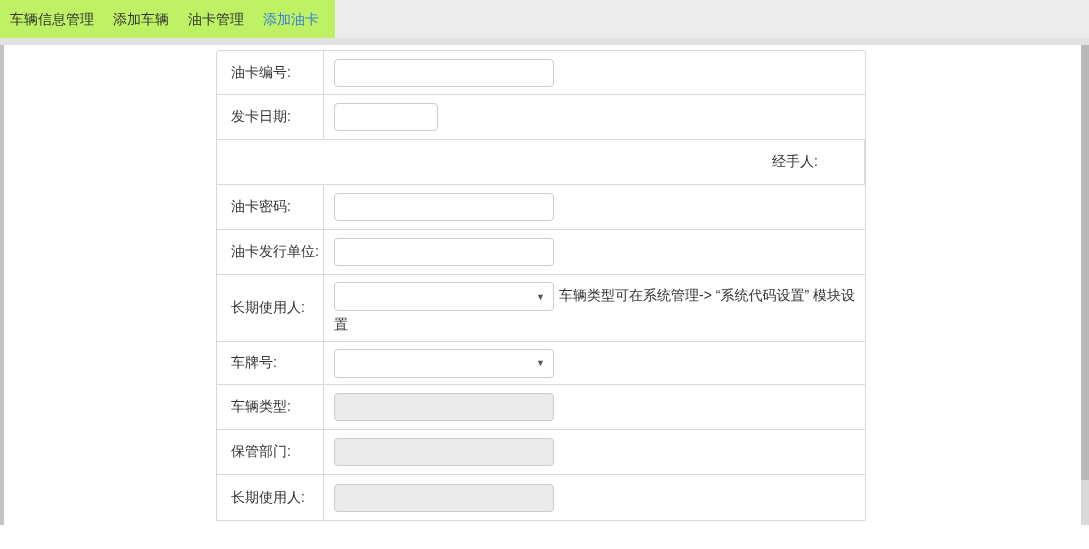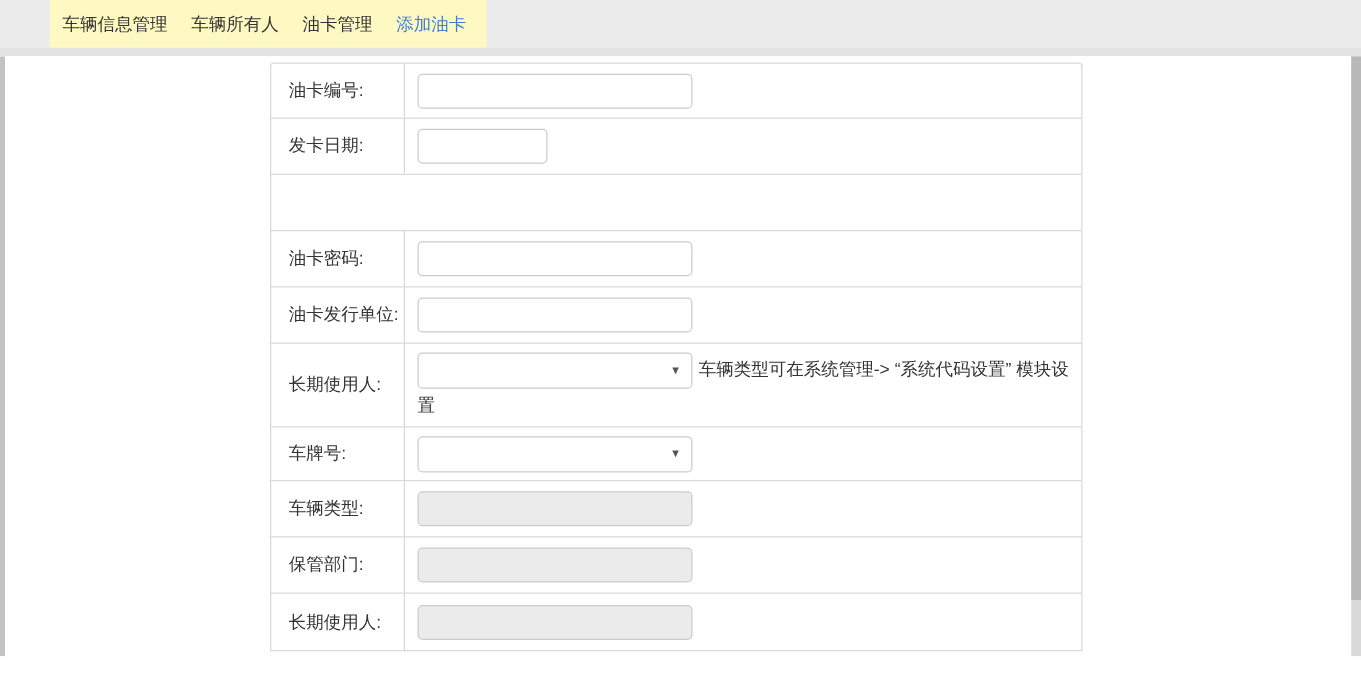--- a/index.html
+++ b/index.html
@@ -11,26 +11,25 @@
     background: #fff;
   }
   
   .tabbar {
     height: 38px;
     background: #ececec;
     display: flex;
     align-items: stretch;
   }
   .tabs-wrap {
-    background: #fef9c3;
+    background: #bef264;
     display: flex;
     align-items: flex-start;
     padding: 0 16px 0 10px;
     gap: 19px;
-    margin-left: 40px;
   }
   .tab {
     white-space: nowrap;
     color: #333;
     cursor: pointer;
     line-height: 38px;
   }
   .tab.active { color: #3b7dd8; }
   .band {
     height: 7px;
@@ -162,21 +161,21 @@
     margin-left: 5px;
     color: #333;
   }
 </style>
 </head>
 <body>
 
 <div class="tabbar">
   <div class="tabs-wrap">
     <span class="tab">车辆信息管理</span>
-    <span class="tab">车辆所有人</span>
+    <span class="tab">添加车辆</span>
     <span class="tab">油卡管理</span>
     <span class="tab active">添加油卡</span>
   </div>
 </div>
 <div class="band"></div>
 
 <div class="content">
   <div class="left-strip"></div>
 
   <div class="form-table">
@@ -189,20 +188,21 @@
     </div>
 
     <div class="frow h45">
       <div class="label-cell">发卡日期:</div>
       <div class="field-cell">
         <input class="ti small" type="text" value="" style="">
       </div>
     </div>
 
     <div class="frow h45">
+      <div class="label-cell">经手人:</div>
     </div>
 
     <div class="frow h45">
       <div class="label-cell">油卡密码:</div>
       <div class="field-cell">
         <input class="ti" type="text" value="" style="">
       </div>
     </div>
 
     <div class="frow h45">

